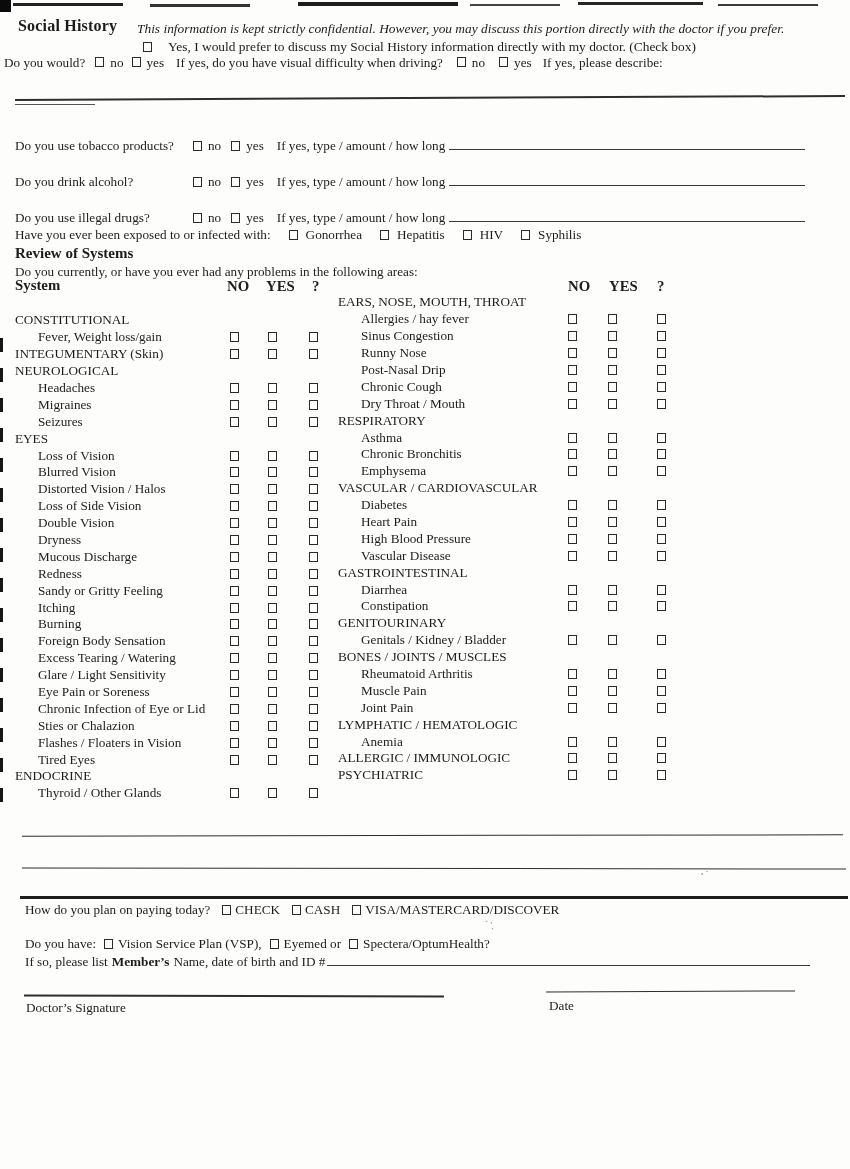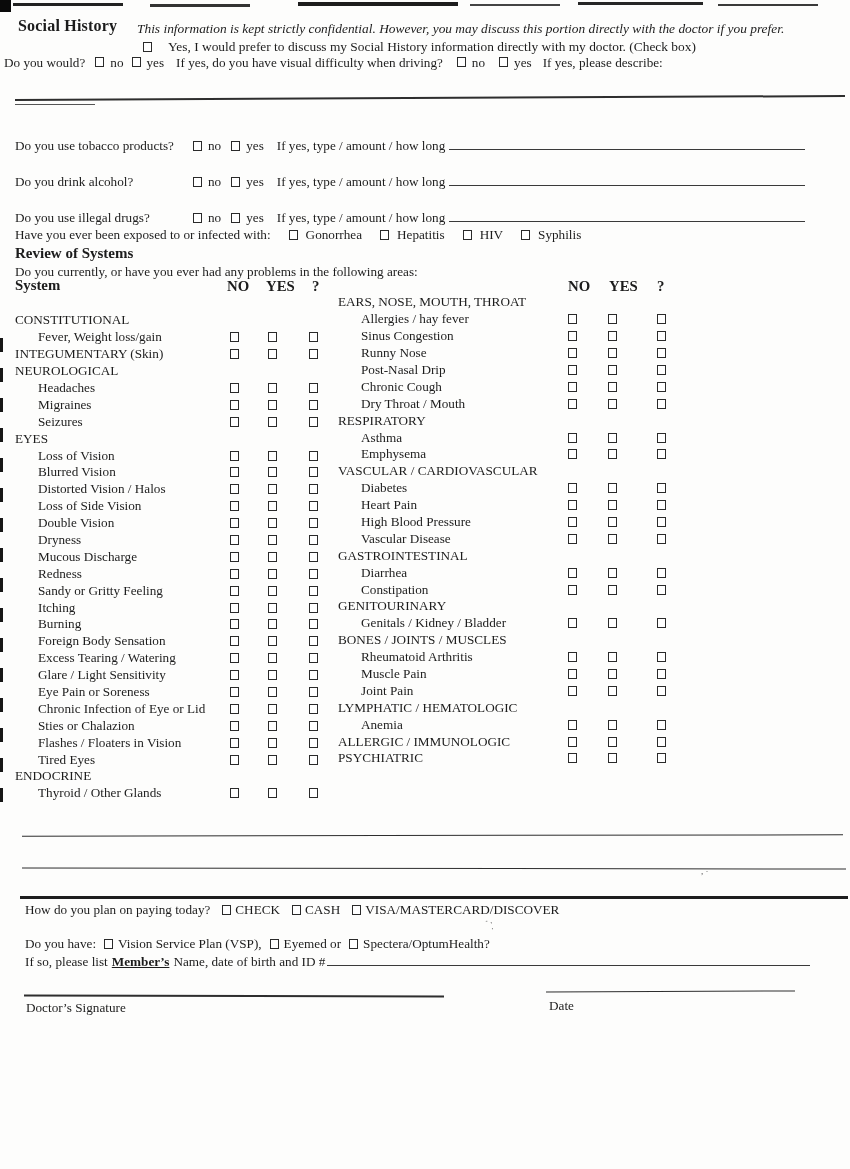--- a/index.html
+++ b/index.html
@@ -72,21 +72,21 @@
   .cellcb { display: flex; justify-content: center; align-items: center; }
 
   
   .artifact { color: #555; font-size: 9px; }
   #left-artifact {
     left: 0; top: 338px; width: 3px; height: 480px;
     background: repeating-linear-gradient(180deg, #161616 0 14px, transparent 14px 30px);
   }
   .noise { background: #222; }
 
-  .ul-b { font-weight: bold; text-decoration: underline; }
+  .ul-b { font-weight: bold; }
 </style>
 </head>
 <body>
 
 <div id="page">
 
   <div class="abs noise" style="left:0;top:0;width:11px;height:12px;background:#0a0a0a;"></div>
   <div class="abs noise" style="left:13px;top:3px;width:110px;height:3px;"></div>
   <div class="abs noise" style="left:150px;top:4px;width:100px;height:2.5px;background:#333;"></div>
   <div class="abs noise" style="left:298px;top:2px;width:160px;height:4px;background:#1d1d1d;"></div>
@@ -569,20 +569,32 @@
         </span>
       </div>
       <div class="ros-row">
         <span class="lbl">RESPIRATORY</span>
         <span class="cellcb"></span>
         <span class="cellcb"></span>
         <span class="cellcb"></span>
       </div>
       <div class="ros-row item">
         <span class="lbl">Asthma</span>
+        <span class="cellcb">
+          <span class="cb"></span>
+        </span>
+        <span class="cellcb">
+          <span class="cb"></span>
+        </span>
+        <span class="cellcb">
+          <span class="cb"></span>
+        </span>
+      </div>
+      <div class="ros-row item">
+        <span class="lbl">Chronic Bronchitis</span>
         <span class="cellcb">
           <span class="cb"></span>
         </span>
         <span class="cellcb">
           <span class="cb"></span>
         </span>
         <span class="cellcb">
           <span class="cb"></span>
         </span>
       </div>

